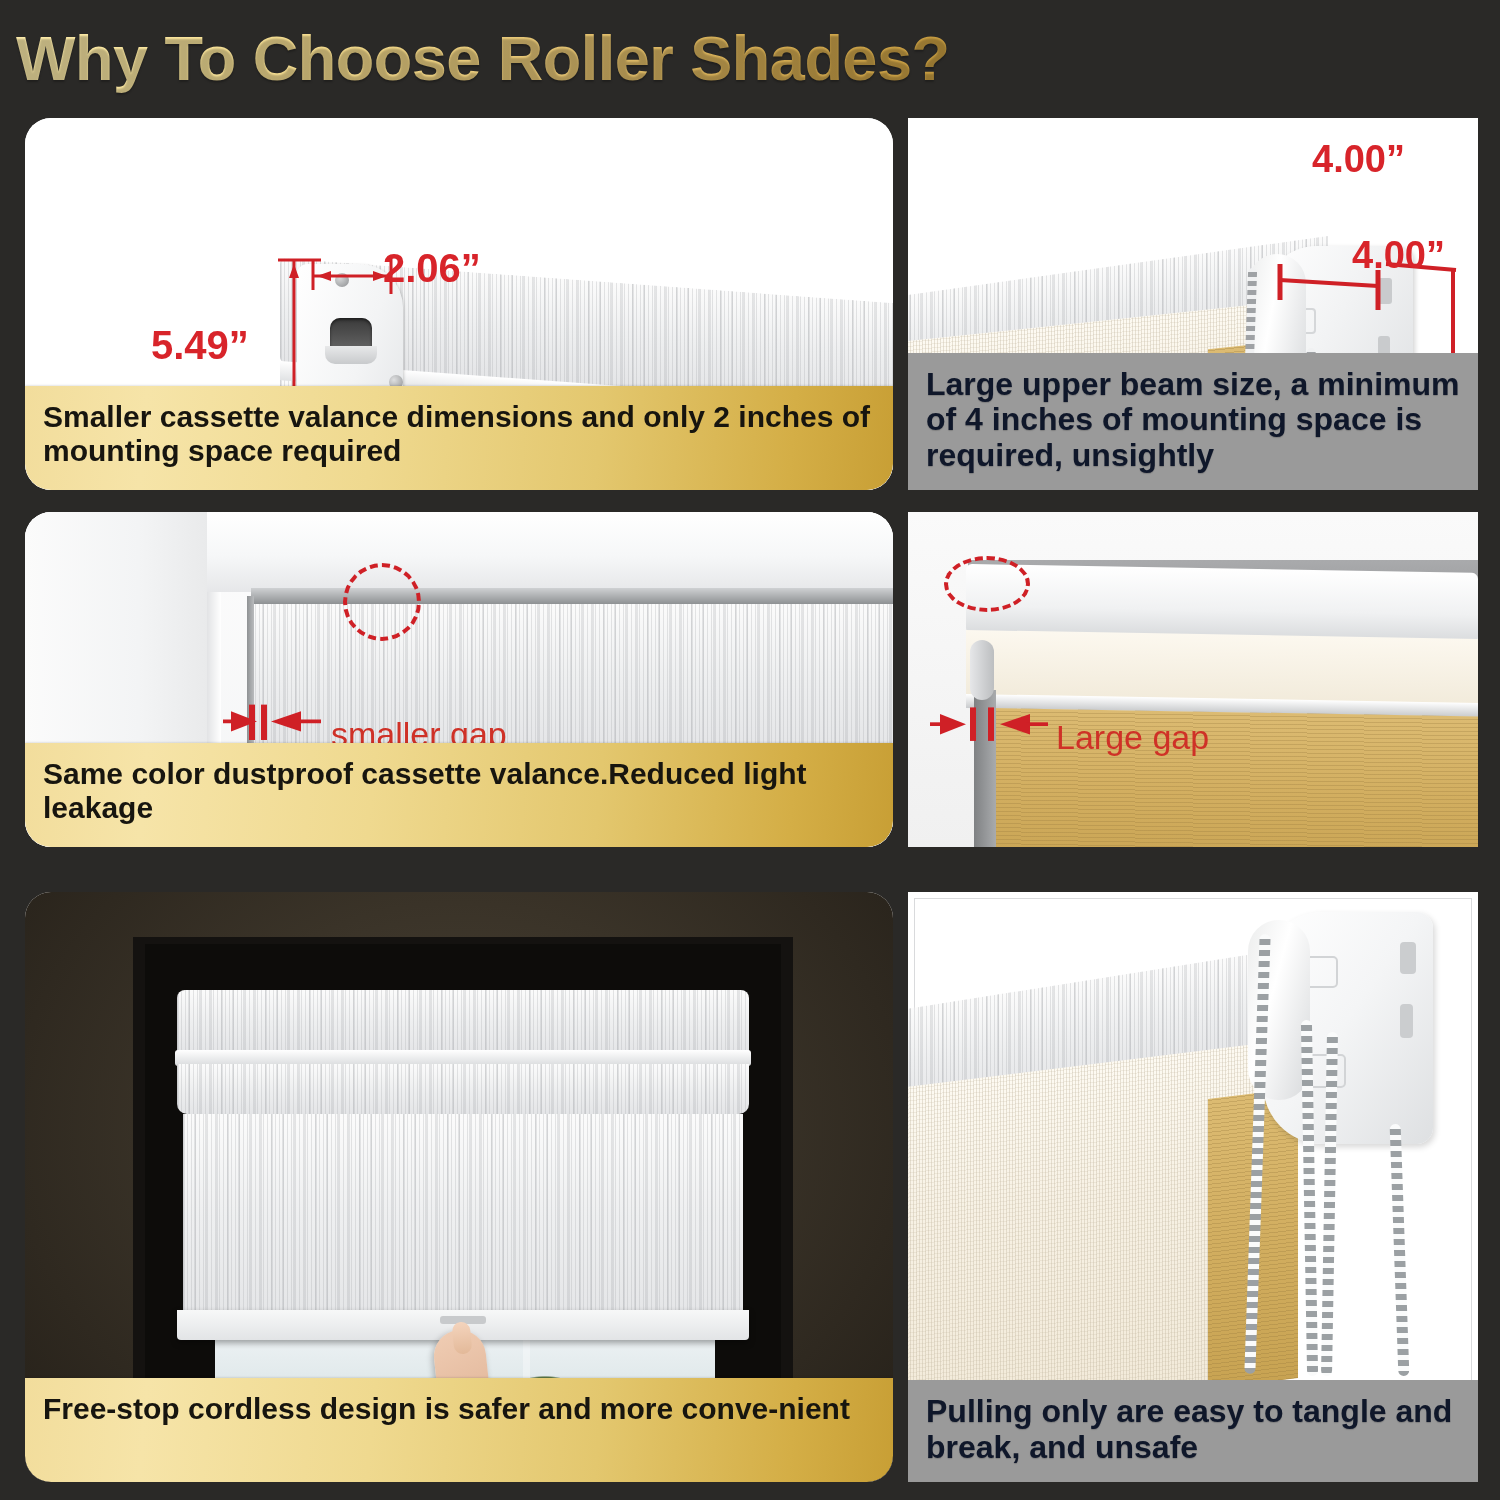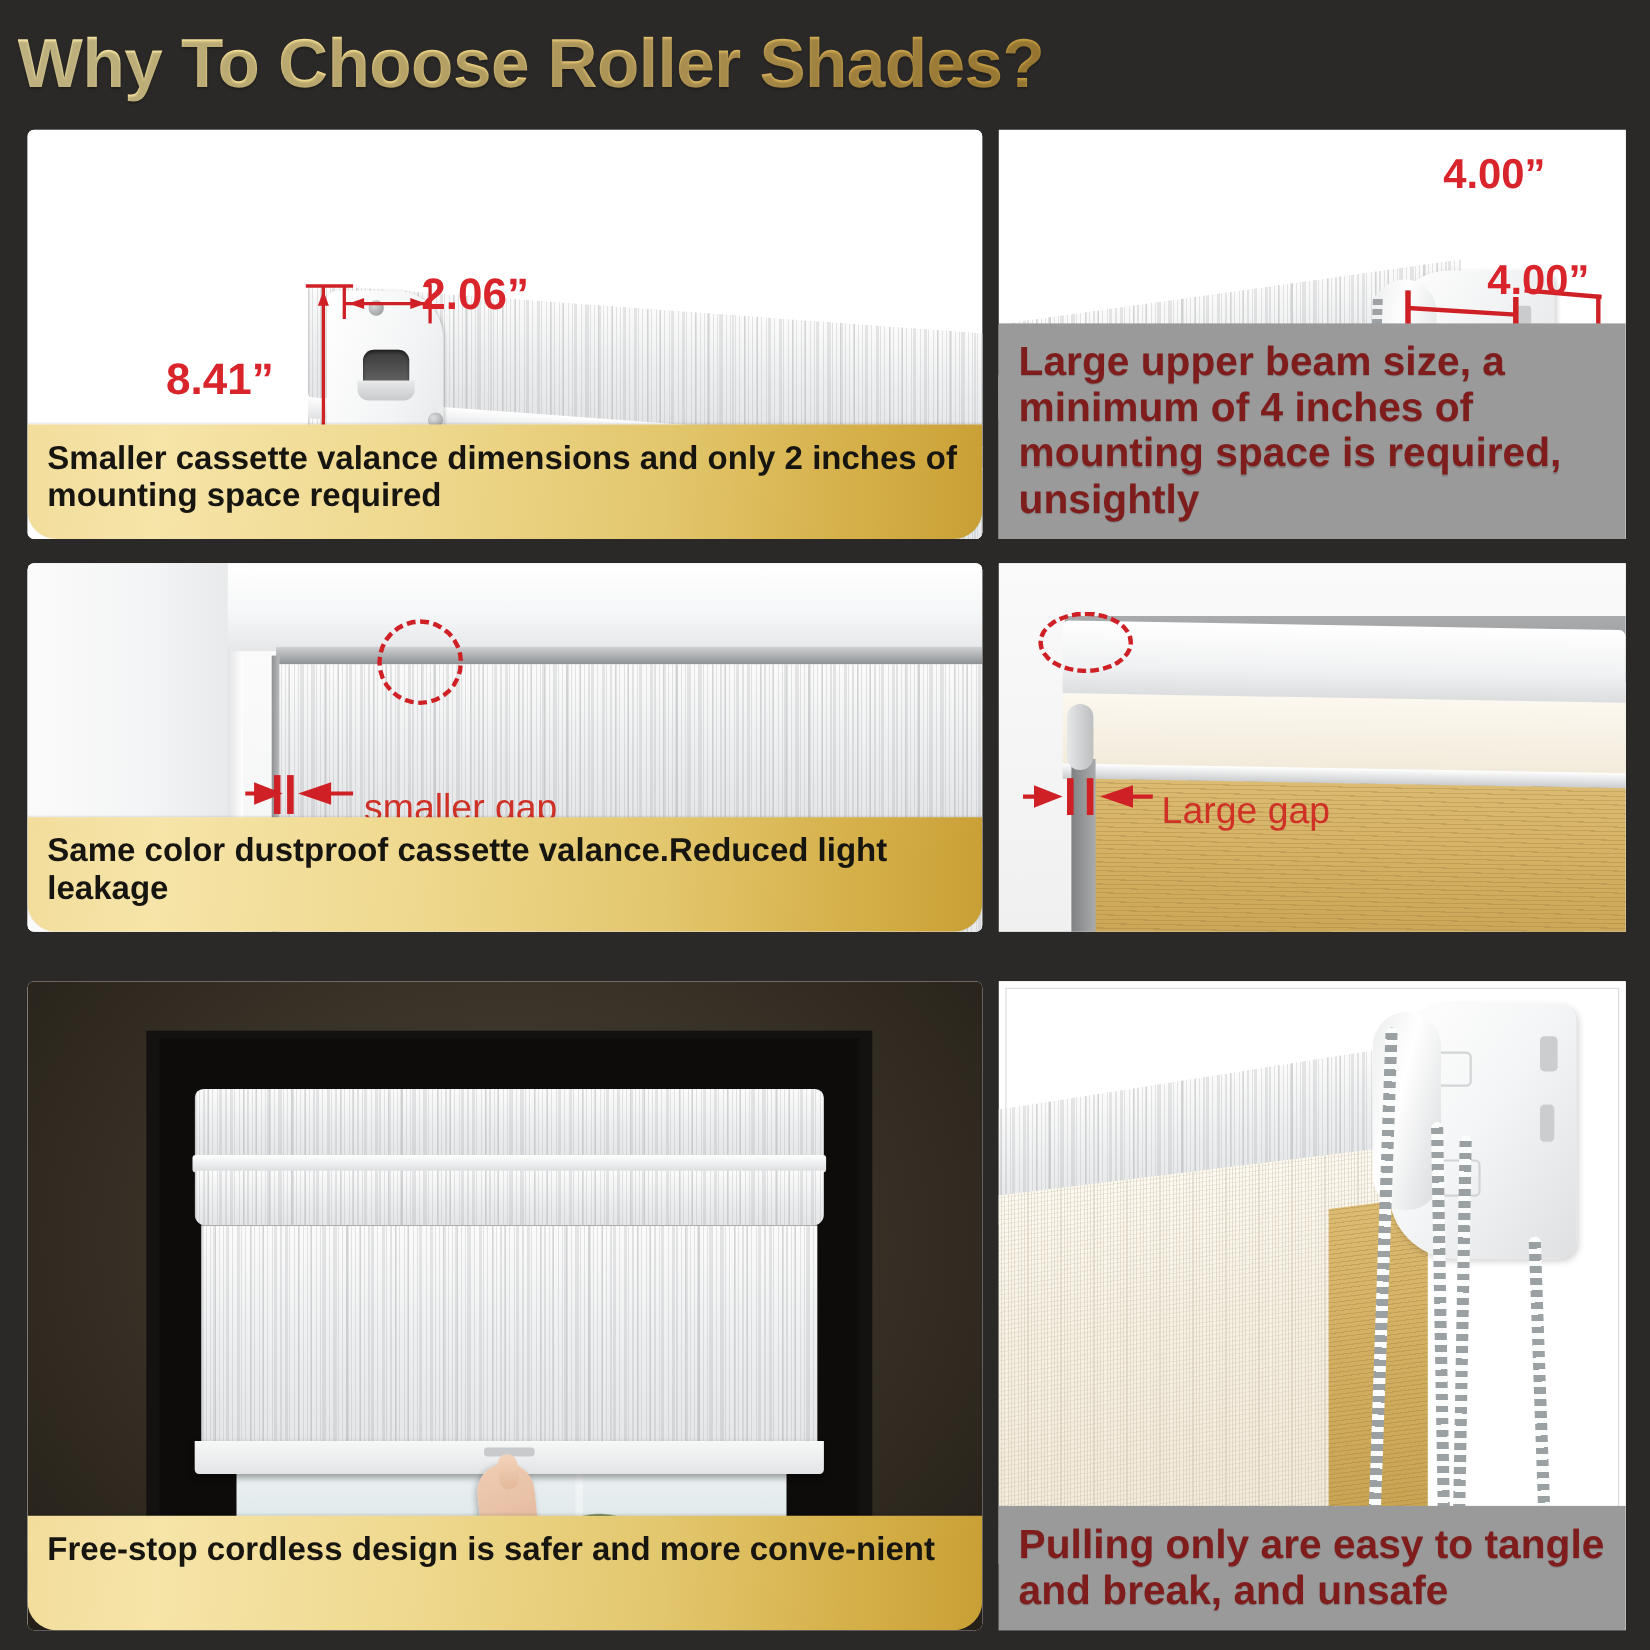--- a/index.html
+++ b/index.html
@@ -35,21 +35,21 @@
     color: transparent;
     -webkit-text-fill-color: transparent;
     white-space: nowrap;
     text-shadow: 0 2px 2px rgba(0,0,0,.25);
   }
 
   
   .grid { position: absolute; left: 0; top: 0; width: 1500px; height: 1500px; }
 
   .panel { position: absolute; overflow: hidden; background: #fff; }
-  .panel.left  { left: 25px;  width: 868px;  border-radius: 6px; }
+  .panel.left  { left: 25px;  width: 868px;  border-radius: 26px; }
   .panel.right { left: 908px; width: 570px;  border-radius: 0; }
 
   .row1 { top: 118px; height: 372px; }
   .row2 { top: 512px; height: 335px; }
   .row3 { top: 892px; height: 590px; }
 
   .photo { position: absolute; inset: 0; overflow: hidden; }
 
   
   .caption {
@@ -65,22 +65,22 @@
         #f2dd9c 0%, #f6e4a8 14%, #efd98f 40%,
         #e3c76e 66%, #d4ae46 88%, #c89f35 100%);
     color: #17150f;
     font-size: 30px;
     border-bottom-left-radius: 26px;
     border-bottom-right-radius: 26px;
     box-shadow: 0 -1px 2px rgba(0,0,0,.10);
   }
   .caption.gray {
     background: #9a9a9a;
-    color: #7f1d1d;
-    font-size: 37px;
+    color: #0f172a;
+    font-size: 32px;
     text-shadow: 0 1px 1px rgba(0,0,0,.18);
   }
   .caption.gold.tall { min-height: 104px; }
   .caption.gray.tall { min-height: 100px; }
 
   
   .white-bg { position:absolute; inset:0; background:#ffffff; }
 
   
   .fabric-white {
@@ -177,21 +177,21 @@
         <polygon points="269,348 264,334 274,334" fill="#cf2026"></polygon>
 
         <line x1="288" y1="158" x2="366" y2="158" stroke="#cf2026" stroke-width="3"></line>
         <line x1="288" y1="142" x2="288" y2="172" stroke="#cf2026" stroke-width="3"></line>
         <line x1="366" y1="140" x2="366" y2="176" stroke="#cf2026" stroke-width="3"></line>
         <polygon points="292,158 306,153 306,163" fill="#cf2026"></polygon>
         <polygon points="362,158 348,153 348,163" fill="#cf2026"></polygon>
       </svg>
 
       <div class="dim-label" style="left:358px;top:128px;font-size:40px;">2.06”</div>
-      <div class="dim-label" style="left:126px;top:205px;font-size:40px;">8.41”</div>
+      <div class="dim-label" style="left:126px;top:205px;font-size:40px;">5.49”</div>
     </div>
 
     <div class="caption gold tall">Smaller cassette valance dimensions and only 2 inches of mounting space required</div>
   </div>
 
   <div class="panel right row1">
     <div class="photo">
       <div class="white-bg"></div>
 
       <div style="position:absolute;left:-10px;top:118px;width:430px;height:86px;

